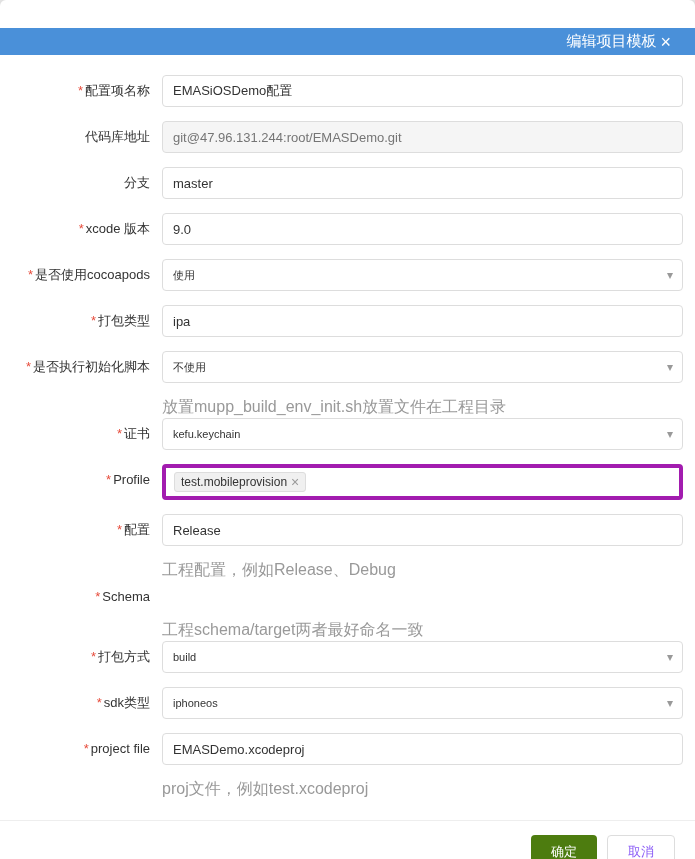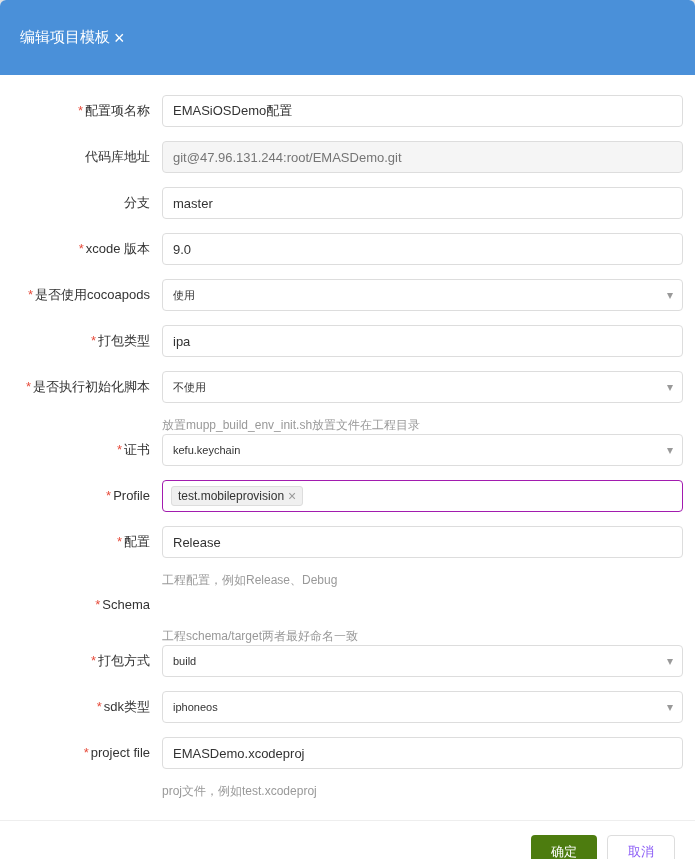--- a/index.html
+++ b/index.html
@@ -23,24 +23,25 @@
       border-radius: 6px;
       box-shadow: 0 4px 20px rgba(0,0,0,0.3);
       overflow: hidden;
       display: flex;
       flex-direction: column;
     }
 
     .dialog-header {
       background: #4a90d9;
       color: #fff;
-      padding: 28px 20px;
+      padding: 4px 20px;
       display: flex;
       align-items: center;
-      justify-content: flex-start;
+      justify-content: flex-end;
+      margin-top: 28px;
     }
 
     .dialog-title {
       font-size: 15px;
       font-weight: 500;
     }
 
     .close-btn {
       cursor: pointer;
       font-size: 18px;
@@ -124,30 +125,30 @@
       position: absolute;
       right: 10px;
       top: 50%;
       transform: translateY(-50%);
       pointer-events: none;
       color: #999;
       font-size: 12px;
     }
 
     .hint-text {
-      font-size: 12px;
+      font-size: 16px;
       color: #999;
       margin-top: 4px;
       padding-left: 150px;
     }
 
     .tag-input-wrapper {
       width: 100%;
       min-height: 32px;
-      border: 1px solid #a21caf;
+      border: 4px solid #a21caf;
       border-radius: 4px;
       padding: 4px 8px;
       display: flex;
       align-items: center;
       flex-wrap: wrap;
       gap: 4px;
     }
 
     .tag {
       background: #f0f0f0;

